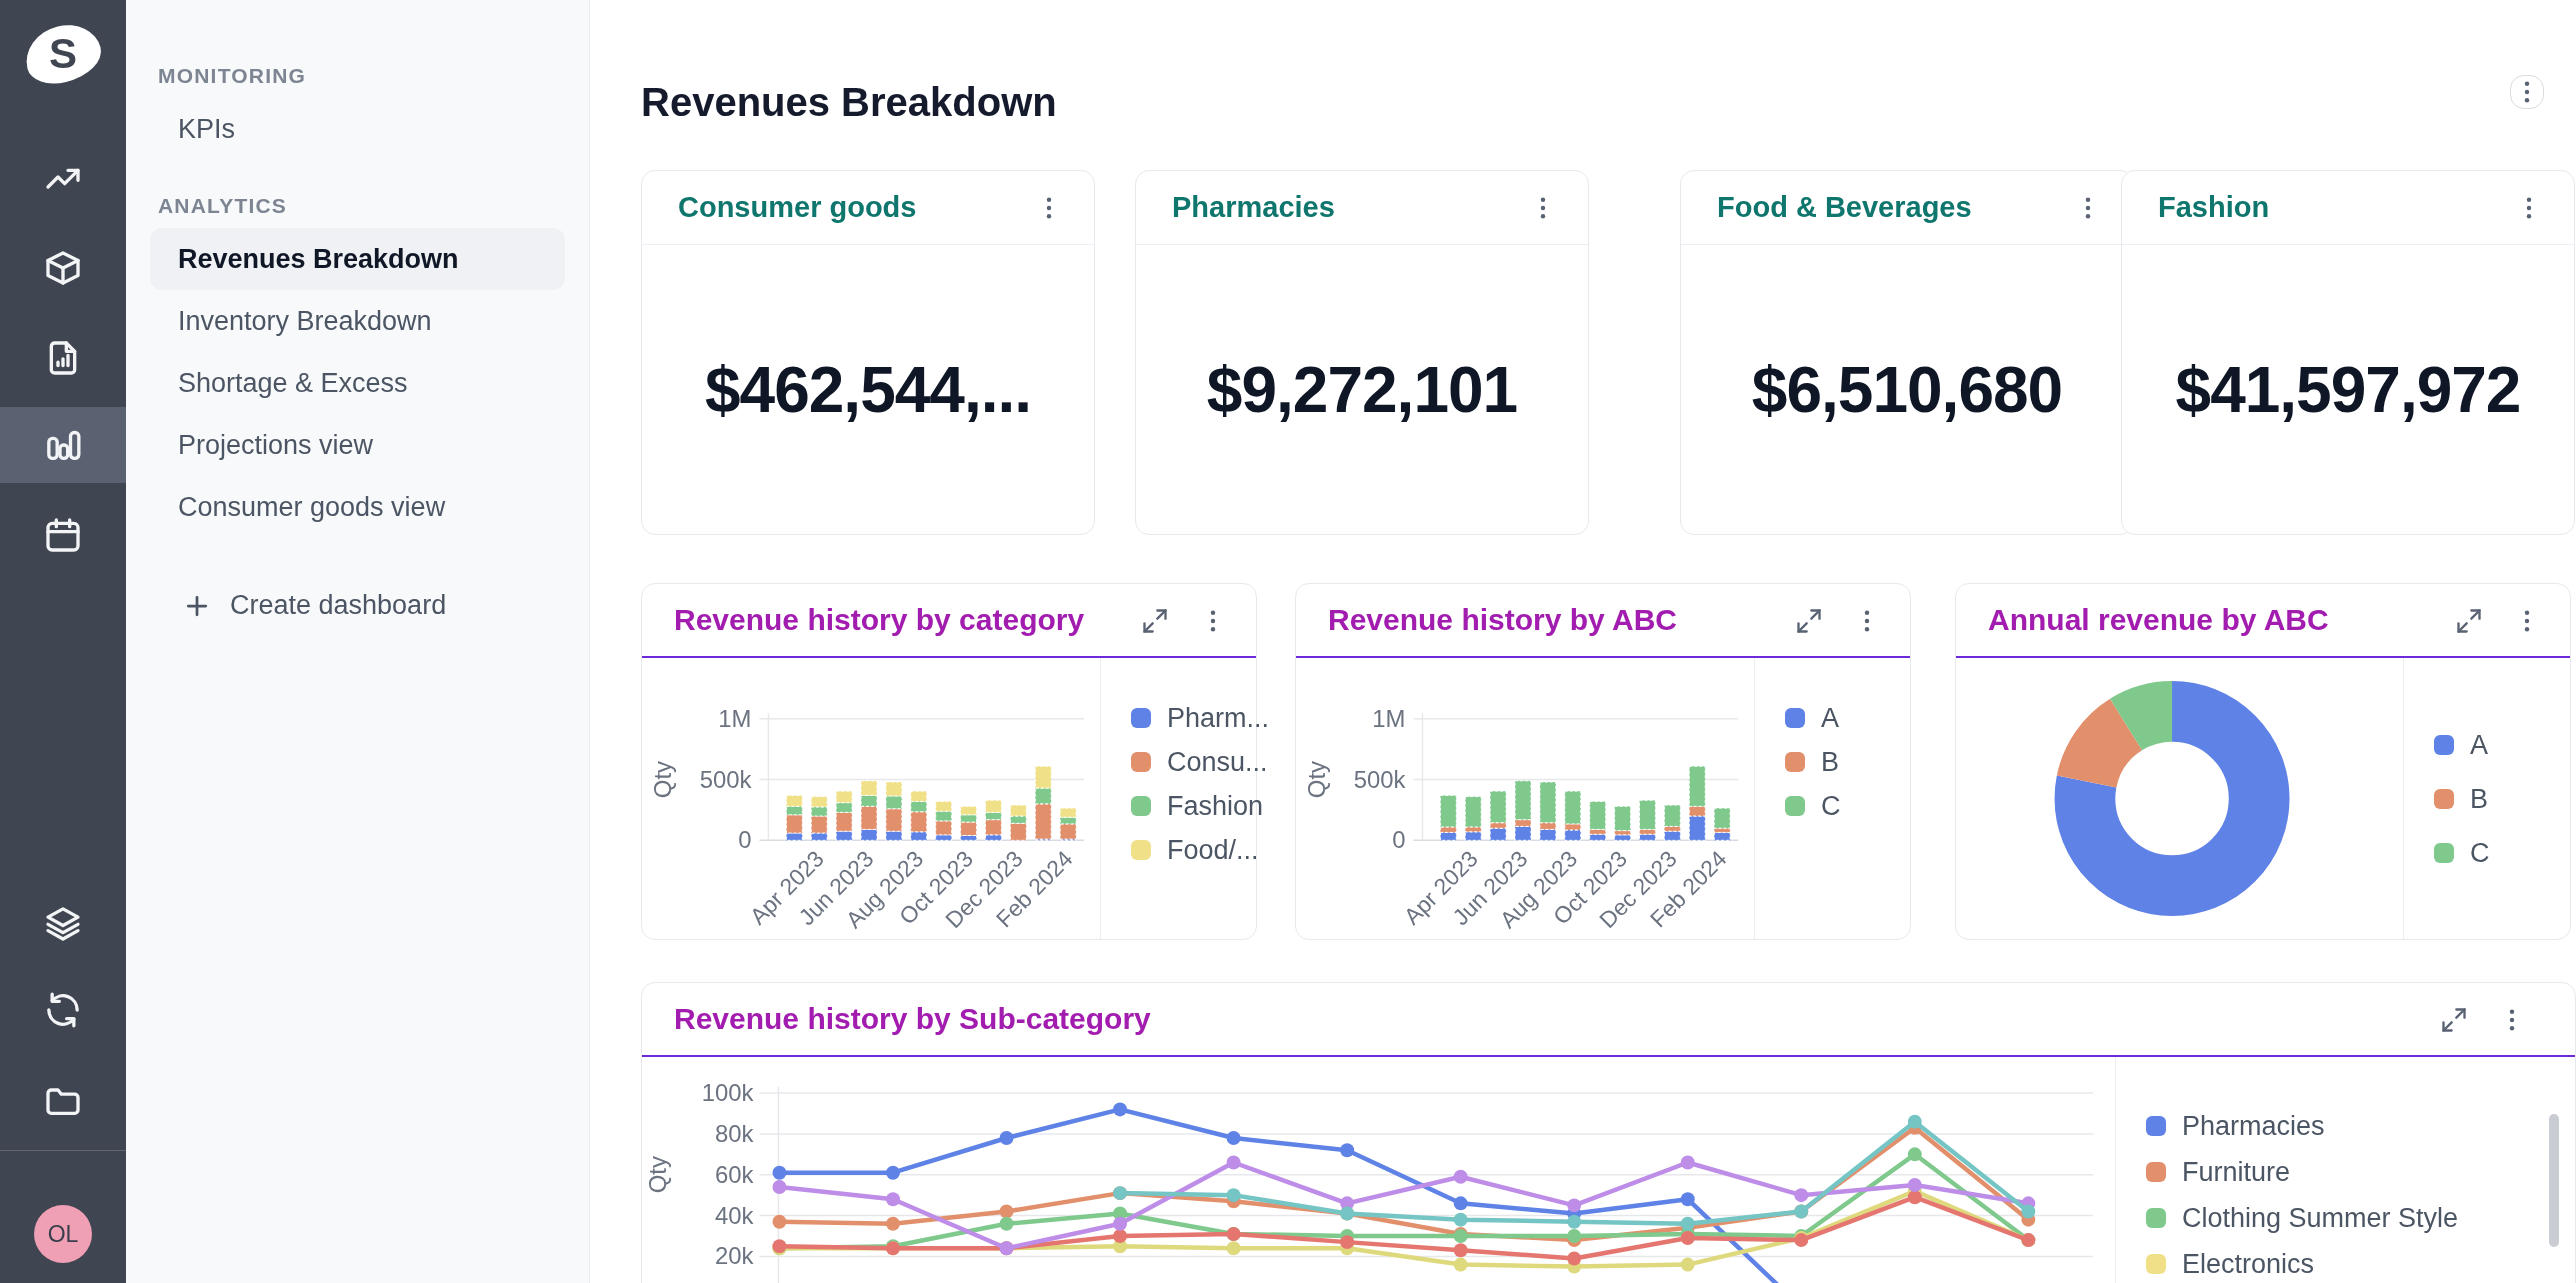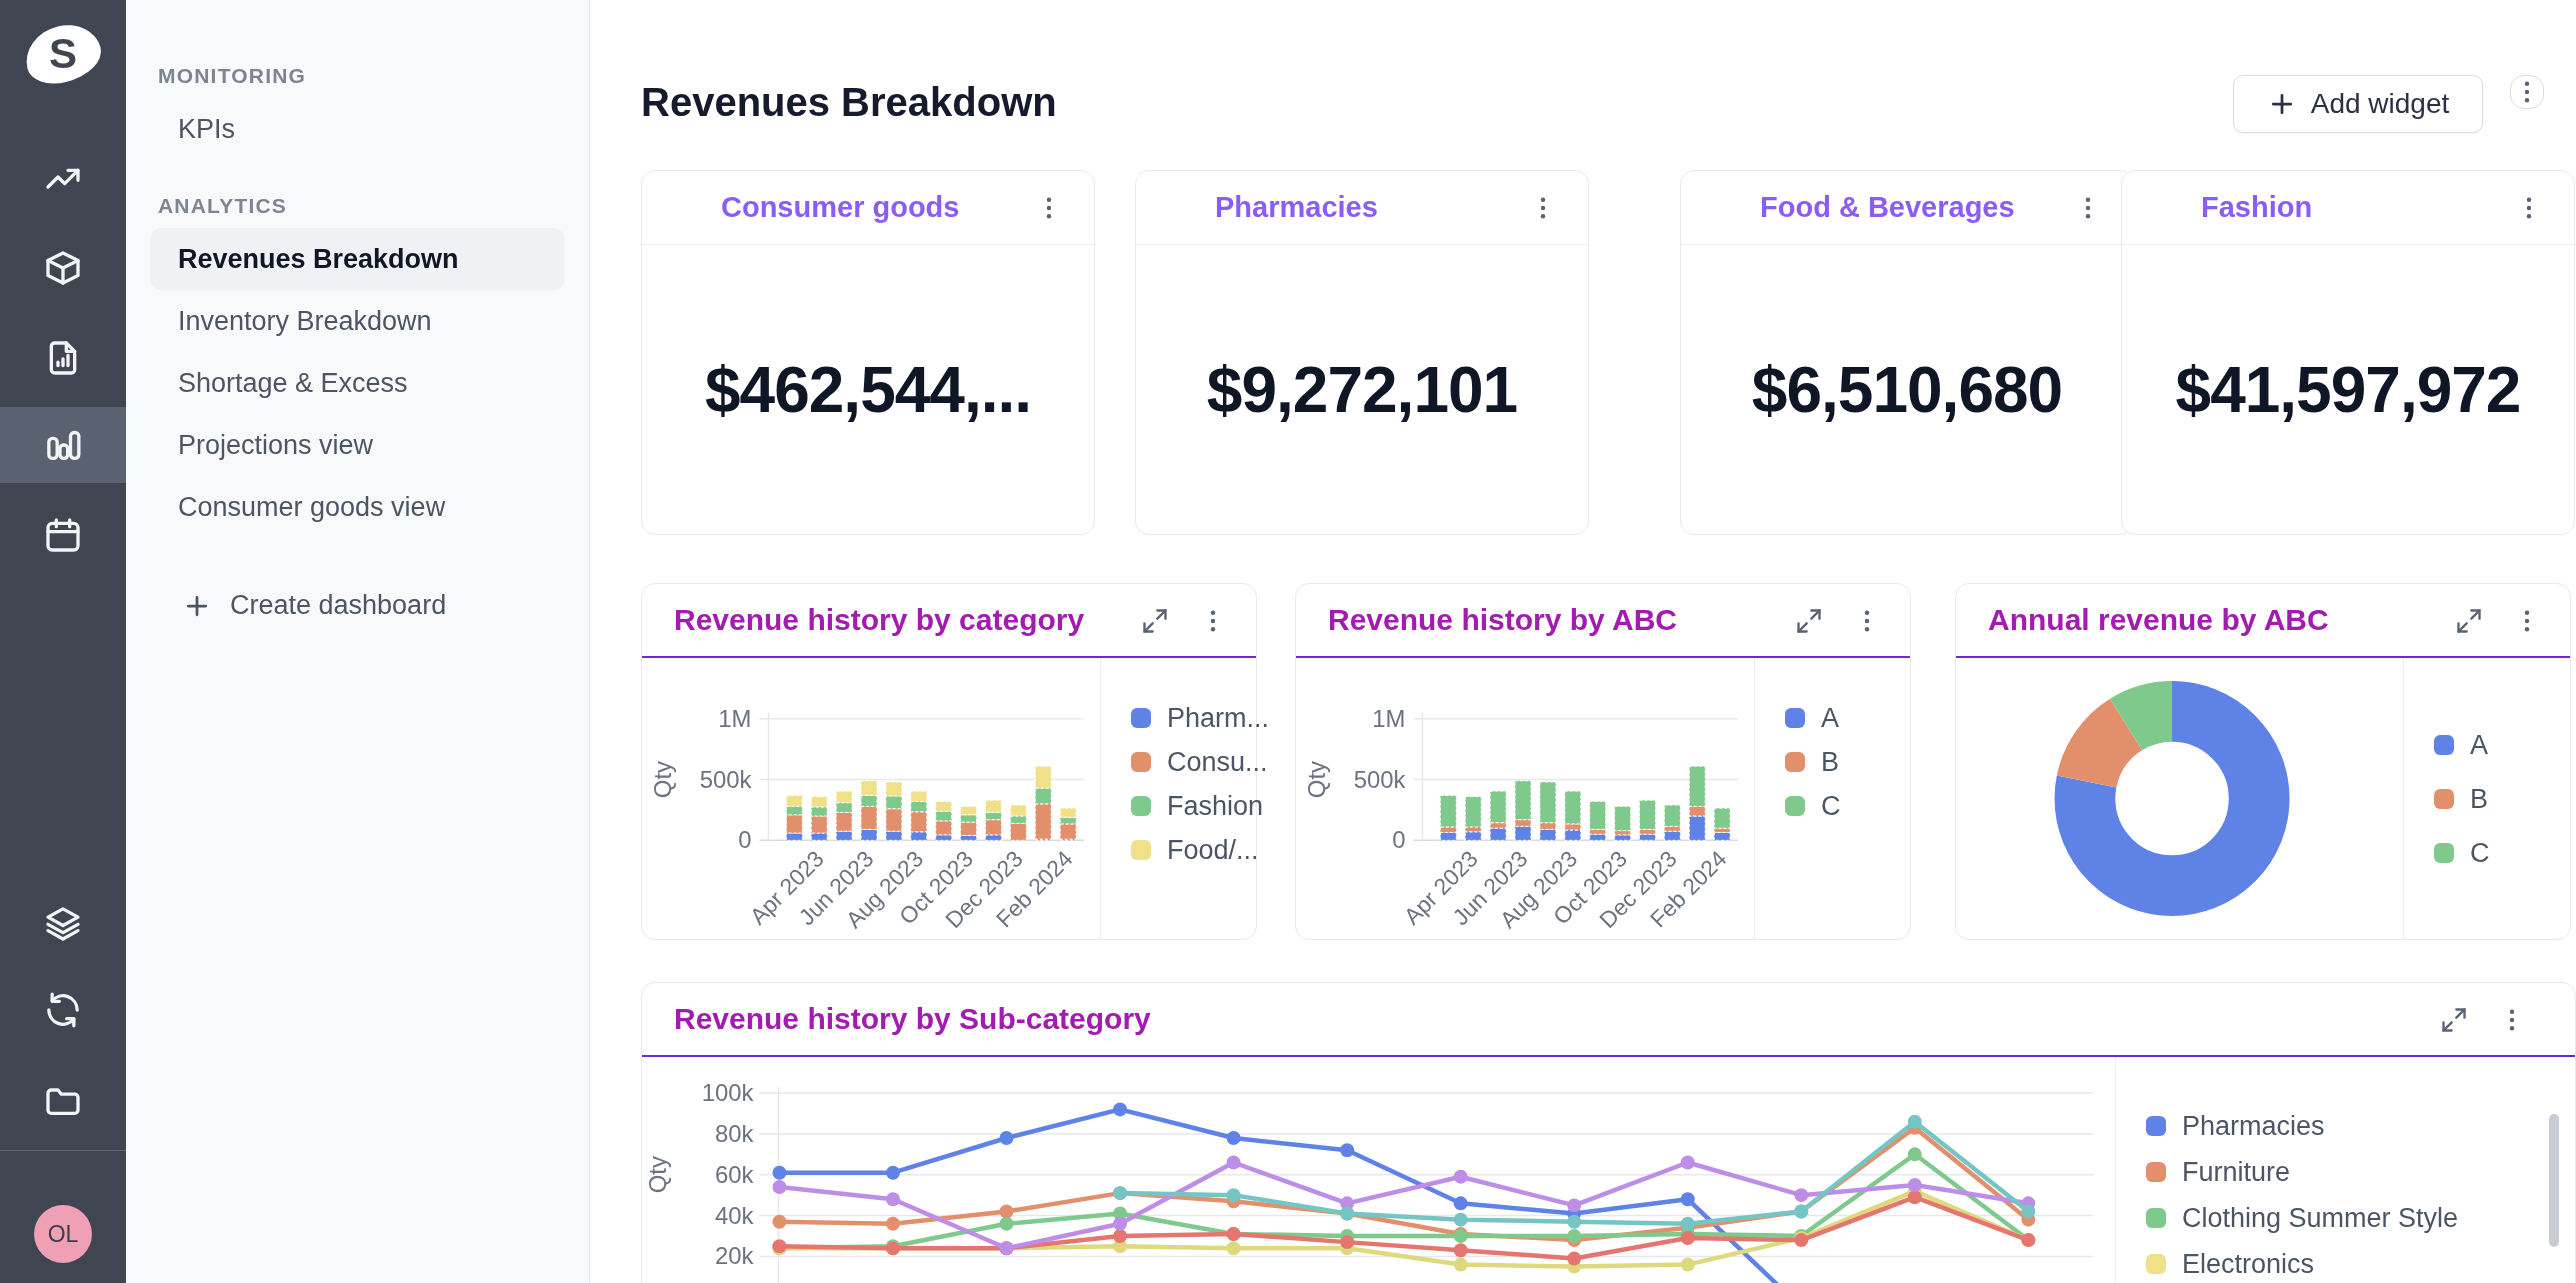--- a/index.html
+++ b/index.html
@@ -45,21 +45,21 @@
   .add-widget svg { width:30px; height:30px; stroke:#2a3142; stroke-width:2.2; fill:none; stroke-linecap:round; }
   .hdr-kebab { position:absolute; left:2510px; top:75px; width:61px; height:58px; background:#fff;
                border:1.5px solid #d9dce1; border-radius:14px; display:flex; align-items:center;
                justify-content:center; cursor:pointer; }
 
   
   .card { position:absolute; background:#fff; border:1.5px solid #e7e9ee; border-radius:14px; }
   .kpi-card { top:170px; width:454px; height:365px; }
   .kpi-head { height:74px; display:flex; align-items:center; padding:0 28px 0 36px;
               border-bottom:1px solid #eceef1; }
-  .kpi-title { font-size:29px; font-weight:600; color:#8b5cf6; flex:1;margin-left:43px; }
+  .kpi-title { font-size:29px; font-weight:600; color:#0f766e; flex:1; }
   .kpi-value { height:289px; display:flex; align-items:center; justify-content:center;
                font-size:64px; font-weight:700; color:#0f1727; letter-spacing:-1px; }
 
   .w-card { top:583px; width:616px; height:357px; }
   .w-head { height:74px; display:flex; align-items:center; padding-left:32px;
             border-bottom:2px solid #6d28d9; font-size:30px; font-weight:700; color:#a21caf; }
   .w-icons { position:absolute; top:0; height:74px; right:26px; display:flex; align-items:center; gap:24px; }
   .wi { width:34px; height:34px; display:flex; align-items:center; justify-content:center; cursor:pointer; }
   .wi svg { width:28px; height:28px; stroke:#596273; stroke-width:2; fill:none; stroke-linecap:round; }
   .wi .dots circle { fill:#596273; stroke:none; }
@@ -169,26 +169,20 @@
       </div>
     <div class="create-dash">
       <svg viewBox="0 0 24 24">
           <path d="M12 5v14M5 12h14"></path>
         </svg>
       <span>Create dashboard</span>
     </div>
   </nav>
 
   <h1 class="page-title">Revenues Breakdown</h1>
-  <button class="add-widget">
-    <svg viewBox="0 0 24 24">
-        <path d="M12 5v14M5 12h14"></path>
-      </svg>
-    <span>Add widget</span>
-  </button>
   <button class="hdr-kebab wi">
     <svg class="dots" viewBox="0 0 24 24">
         <circle cx="12" cy="5" r="1.9"></circle>
         <circle cx="12" cy="12" r="1.9"></circle>
         <circle cx="12" cy="19" r="1.9"></circle>
       </svg>
   </button>
 
   <div id="kpi-row"></div>
 

